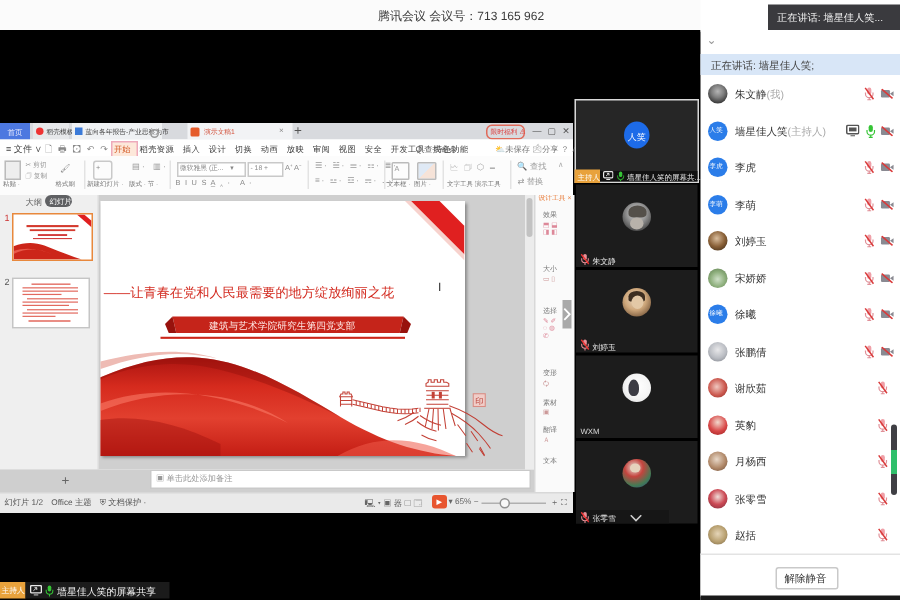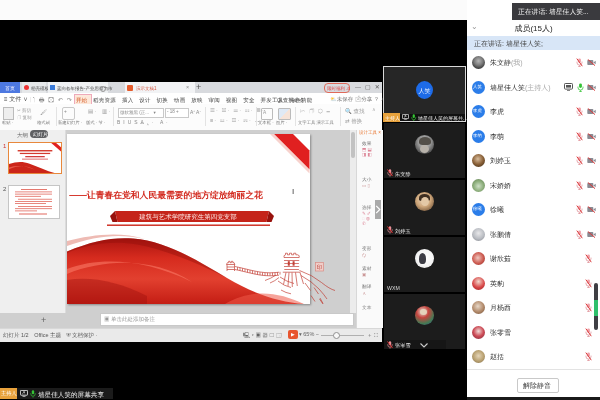--- a/index.html
+++ b/index.html
@@ -4,20 +4,21 @@
 html,body{margin:0;padding:0;}
 #app{position:relative;width:600px;height:400px;overflow:hidden;background:#000;font-family:"Liberation Sans",sans-serif;}
 .abs{position:absolute;}
 .t{position:absolute;white-space:nowrap;}
 .sc{transform-origin:left top;}
 </style></head>
 <body>
 <div id="app">
 
 <div class="abs" style="left:0;top:0;width:600px;height:20px;background:#fbfbfb;border-bottom:1px solid #e4e4e4;"></div>
+<div class="t" style="left:252px;top:5px;font-size:8px;color:#3a3a3a;">腾讯会议 会议号：713 165 962</div>
 
 <div class="abs" style="left:0;top:20px;width:467px;height:380px;background:#000;"></div>
 
 <div class="abs" id="wps" style="left:0;top:82px;width:382px;height:259px;background:#fff;">
 
   <div class="abs" style="left:0;top:0;width:382px;height:11px;background:#d8dade;"></div>
   <div class="abs" style="left:0;top:0;width:20px;height:11px;background:#4d78e0;"></div>
   <div class="t sc" style="left:5px;top:2.5px;font-size:10px;color:#eef;transform:scale(0.5);">首页</div>
   <div class="abs" style="left:22px;top:0;width:24px;height:11px;background:#e6e8ea;"></div>
   <div class="abs" style="left:24px;top:3px;width:5px;height:5px;border-radius:50%;background:#e33;"></div>
@@ -172,21 +173,21 @@
       <path d="M0,117.5 C25,107 45,103 66,104.5 C100,107 133,128 160,144 C135,131 100,116 70,110.5 C42,105.5 15,112 0,119 Z" fill="#8f0e0a" opacity="0.4"></path>
       <path d="M0,135 C35,122 80,126 125,148 C88,124 40,124 0,140 Z" fill="#ff8572" opacity="0.5"></path>
       <path d="M158,170 C185,154 212,158 237,170 Z" fill="#ef5a48" opacity="0.55"></path>
       <path d="M0,146 C25,142 52,148 80,162 L80,170 L0,170 Z" fill="#9c100c" opacity="0.4"></path>
 
       <polygon points="48,77 202,77 199.5,88 50.5,88" fill="#c5241a"></polygon>
       <polygon points="48,77 50.5,88 45.5,88 43,82" fill="#98120d"></polygon>
       <polygon points="202,77 199.5,88 204.5,88 207,82" fill="#98120d"></polygon>
       <rect x="40" y="90.5" width="163" height="1.4" fill="#cc2519"></rect>
     </svg>
-    <div class="t" style="left:0;top:55.5px;width:198px;text-align:center;font-size:8.8px;font-weight:bold;color:#d32b20;">——让青春在党和人民最需要的地方绽放绚丽之花</div>
+    <div class="t" style="left:0;top:55.5px;width:198px;text-align:center;font-size:8.8px;font-weight:normal;color:#d32b20;">——让青春在党和人民最需要的地方绽放绚丽之花</div>
     <div class="t" style="left:0;top:78.5px;width:242px;text-align:center;font-size:6.5px;color:#ffe9e6;">建筑与艺术学院研究生第四党支部</div>
     <div class="t" style="left:225px;top:53px;font-size:8px;color:#333;">I</div>
   </div>
 
   <div class="t" style="left:3px;top:61px;font-size:6px;color:#c33;">1</div>
   <div class="abs" style="left:8px;top:60px;width:52px;height:30px;background:#fff;border:1px solid #e8883c;">
     <svg width="52" height="30" viewBox="0 0 48 32" preserveAspectRatio="none" style="position:absolute;left:0;top:0;">
       <polygon points="39,0 43.5,0 48,4.5 48,9" fill="#e02020"></polygon>
       <rect x="8" y="7.5" width="32" height="1.5" fill="#d43a2e"></rect>
       <rect x="10" y="10.5" width="28" height="1.3" fill="#d43a2e"></rect>
@@ -282,21 +283,20 @@
   </div>
 </div>
 
 <div class="abs" style="left:374.5px;top:200px;width:6.5px;height:18.5px;background:#a9a9a9;"></div>
 <svg class="abs" style="left:375px;top:205px;" width="6" height="9" viewBox="0 0 6 9">
       <path d="M1.2,0.8 L4.8,4.5 L1.2,8.2" stroke="#fff" stroke-width="1.2" fill="none"></path>
     </svg>
 
 <div class="abs" id="panel" style="left:467px;top:0;width:133px;height:400px;background:#fff;"></div>
 <div class="t" style="left:471px;top:22px;font-size:8px;color:#999;">⌄</div>
-<div class="t" style="left:467px;top:23px;width:133px;text-align:center;font-size:8px;color:#262626;">成员(15人)</div>
 <div class="abs" style="left:467px;top:36px;width:133px;height:14px;background:#d8e6f7;"></div>
 <div class="t" style="left:474px;top:39px;font-size:7px;color:#444;">正在讲话: 墙星佳人笑;</div>
 <div id="rows">
 
 <div class="abs" style="left:472px;top:56.0px;width:13px;height:13px;border-radius:50%;background:radial-gradient(circle at 50% 38%,#b5b5b5 0%,#7e7e7e 40%,#3c3c3c 75%,#222 100%);"></div>
 <div class="t" style="left:490px;top:58.3px;font-size:7px;color:#333;">朱文静<span style="color:#a8a8a8;">(我)</span></div>
 <svg class="abs" style="left:576px;top:58.0px;" width="7" height="9" viewBox="0 0 7 9">
         <rect x="2.1" y="0.4" width="2.8" height="4.6" rx="1.4" fill="#f0a0a8"></rect>
         <path d="M1,3.6 v1 a2.5,2.5 0 0 0 5,0 v-1 M3.5,7.3 v1.3 M2.2,8.6 h2.6" stroke="#e09098" stroke-width="0.8" fill="none"></path>
         <path d="M0.8,0.6 L6.3,8.2" stroke="#d93a3a" stroke-width="1"></path>

